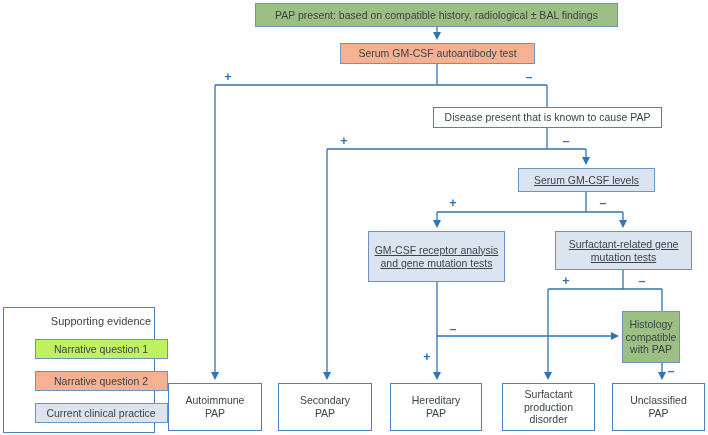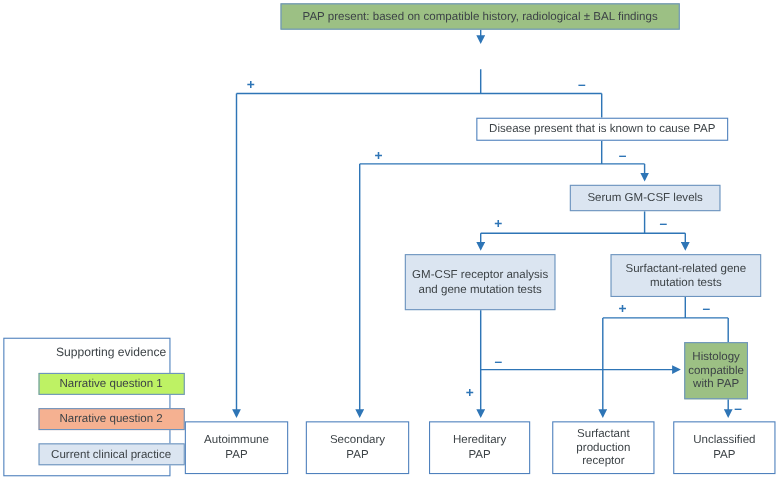--- a/index.html
+++ b/index.html
@@ -8,21 +8,21 @@
     font-family:"Liberation Sans",sans-serif;color:var(--c-text,#3d4347);
     overflow:hidden;
   }
   .node{
     position:absolute;box-sizing:border-box;display:flex;align-items:center;justify-content:center;
     text-align:center;font-size:10.5px;line-height:1.22;background:#fff;
     border:1px solid var(--c-box_border,#4f81bd);padding:2px 3px;
   }
   .fill-green{background:var(--c-green,#9cc084);border-width:1.5px;border-color:var(--c-fill_border,#6d94bf);}
   .fill-salmon{background:var(--c-salmon,#f5b191);border-width:1.5px;border-color:var(--c-fill_border,#6d94bf);}
-  .fill-blue{background:var(--c-light_blue,#dbe5f1);border-width:1.5px;border-color:var(--c-fill_border,#6d94bf);}
+  .fill-blue{background:var(--c-light_blue,#dbe5f1);border-width:1.5px;border-color:var(--c-fill_border,#6d94bf);text-decoration:underline;}
   .outcome{padding:2px 13px;}
   #edges{position:absolute;left:0;top:0;width:708px;height:435px;}
   .sign{
     position:absolute;transform:translate(-50%,-50%);
     font-size:12.5px;font-weight:bold;color:var(--c-line,#2e75b6);
   }
   .legend{
     position:absolute;left:3px;top:307px;width:152px;height:126px;box-sizing:border-box;
     border:1.5px solid var(--c-box_border,#4f81bd);background:#fff;
     display:flex;flex-direction:column;align-items:center;padding-left:44px;
@@ -58,35 +58,36 @@
       <path d="M437 270 L437 378" marker-end="url(#arr)"></path>
       <path d="M437 336 L617 336" marker-end="url(#arr)"></path>
       <path d="M623 270 L623 289 M548 289 L662 289 M662 289 L662 311"></path>
       <path d="M548 289 L548 378" marker-end="url(#arr)"></path>
       <path d="M662 363 L662 378" marker-end="url(#arr)"></path>
     </g>
   </svg>
 
   <div class="node fill-green" style="left:255px;top:3px;width:363px;height:24px;">PAP present: based on compatible history, radiological ± BAL findings</div>
 
+  <div class="node fill-salmon" style="left:340px;top:43px;width:195px;height:21px;">Serum GM-CSF autoantibody test</div>
 
   <div class="node" style="left:433px;top:107px;width:229px;height:21px;">Disease present that is known to cause PAP</div>
 
   <div class="node fill-blue" style="left:518px;top:168px;width:137px;height:24px;">Serum GM-CSF levels</div>
 
   <div class="node fill-blue" style="left:368px;top:231px;width:137px;height:51px;">GM-CSF receptor analysis and gene mutation tests</div>
 
   <div class="node fill-blue" style="left:555px;top:231px;width:137px;height:39px;">Surfactant-related gene mutation tests</div>
 
   <div class="node fill-green" style="left:622px;top:311px;width:58px;height:52px;">Histology compatible with PAP</div>
 
   <div class="node outcome" style="left:168px;top:383px;width:94px;height:48px;">Autoimmune PAP</div>
   <div class="node outcome" style="left:278px;top:383px;width:94px;height:48px;">Secondary PAP</div>
   <div class="node outcome" style="left:390px;top:383px;width:92px;height:48px;">Hereditary PAP</div>
-  <div class="node outcome" style="left:502px;top:383px;width:93px;height:48px;">Surfactant production receptor</div>
+  <div class="node outcome" style="left:502px;top:383px;width:93px;height:48px;">Surfactant production disorder</div>
   <div class="node outcome" style="left:612px;top:383px;width:93px;height:48px;">Unclassified PAP</div>
 
   <span class="sign" style="left:228px;top:77px;">+</span>
   <span class="sign" style="left:529px;top:77px;">–</span>
   <span class="sign" style="left:344px;top:141px;">+</span>
   <span class="sign" style="left:566px;top:141px;">–</span>
   <span class="sign" style="left:453px;top:203px;">+</span>
   <span class="sign" style="left:603px;top:203px;">–</span>
   <span class="sign" style="left:566px;top:281px;">+</span>
   <span class="sign" style="left:642px;top:281px;">–</span>

